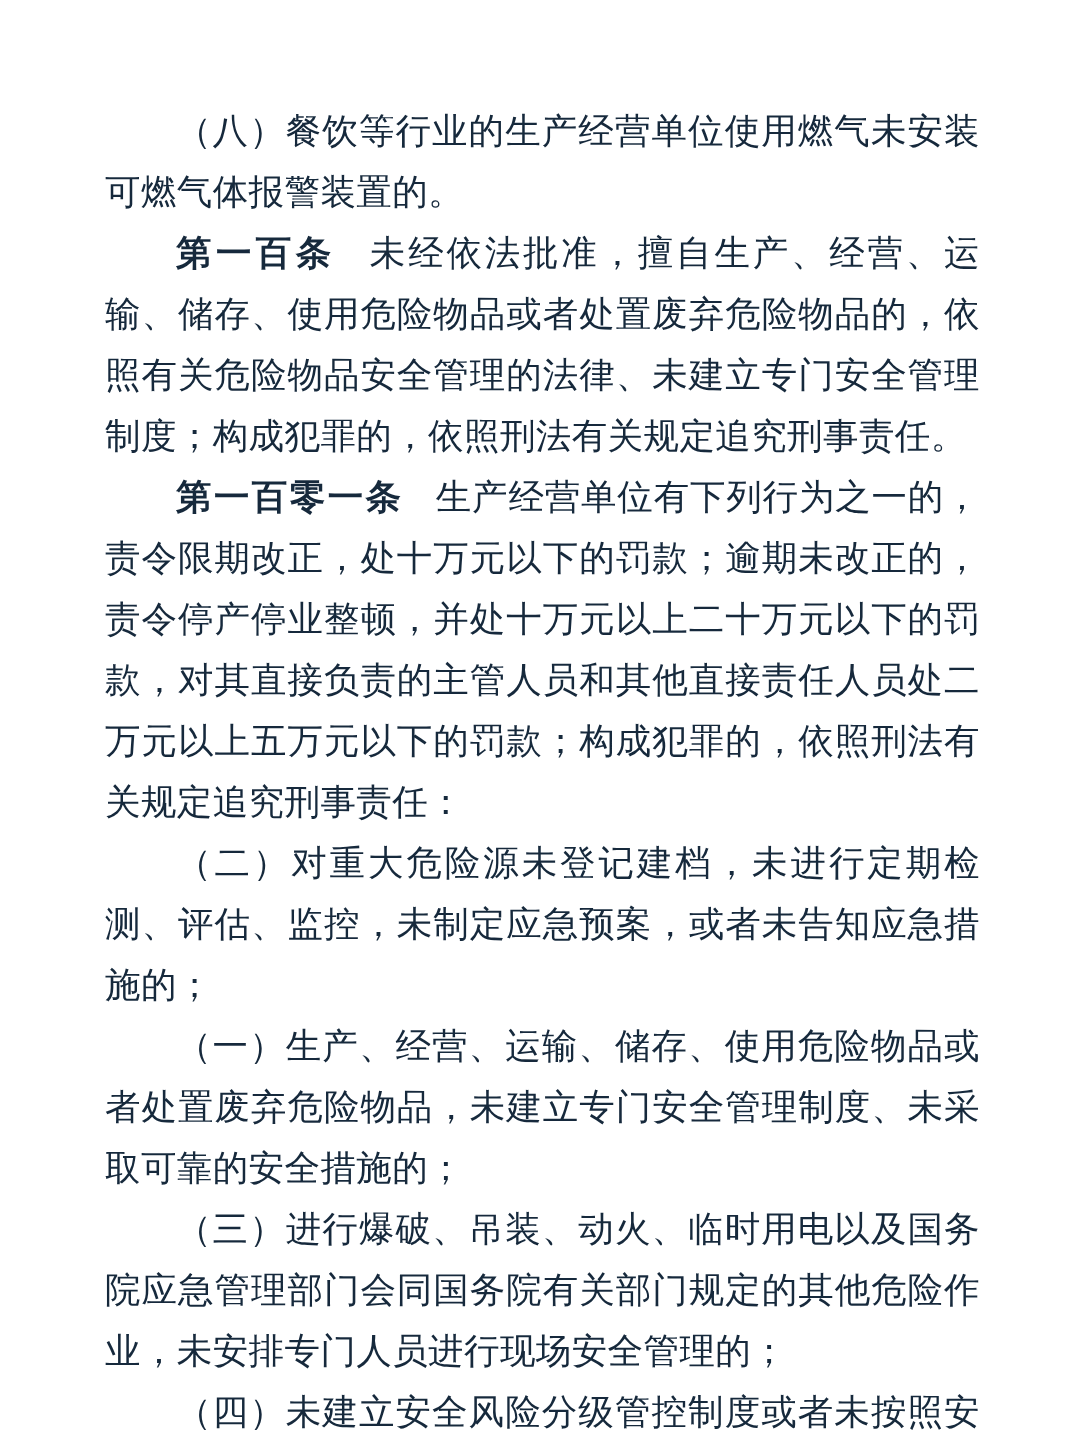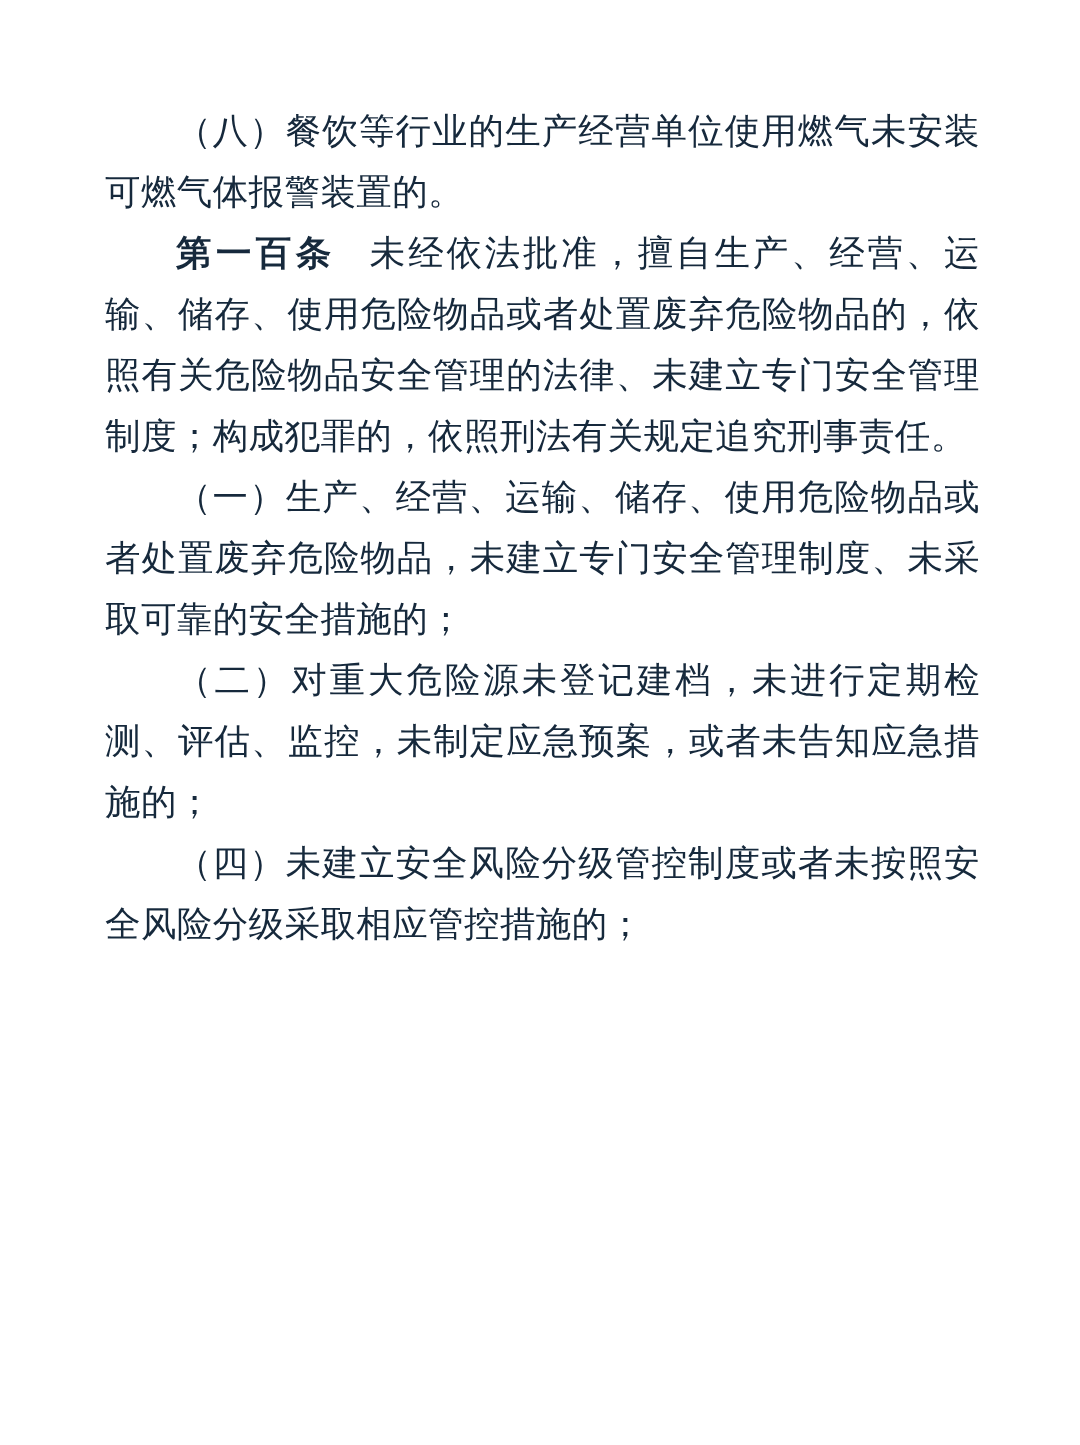--- a/index.html
+++ b/index.html
@@ -49,27 +49,33 @@
 <div class="page">
 
   <p class="para indent">
     <span>（八）餐饮等行业的生产经营单位使用燃气未安装可燃气体报警装置的。</span>
   </p>
 
   <p class="para indent">
     <span class="art-label">第一百条</span><span class="gap-after-label"></span><span>未经依法批准，擅自生产、经营、运输、储存、使用危险物品或者处置废弃危险物品的，依照有关危险物品安全管理的法律、未建立专门安全管理制度；构成犯罪的，依照刑法有关规定追究刑事责任。</span>
   </p>
 
+  <p class="para indent">
+    <span class="art-label">第一百零一条</span><span class="gap-after-label"></span><span>生产经营单位有下列行为之一的，责令限期改正，处十万元以下的罚款；逾期未改正的，责令停产停业整顿，并处十万元以上二十万元以下的罚款，对其直接负责的主管人员和其他直接责任人员处二万元以上五万元以下的罚款；构成犯罪的，依照刑法有关规定追究刑事责任：</span>
+  </p>
+
+  <p class="para indent">
+    <span>（二）对重大危险源未登记建档，未进行定期检测、评估、监控，未制定应急预案，或者未告知应急措施的；</span>
+  </p>
 
   <p class="para indent">
     <span>（一）生产、经营、运输、储存、使用危险物品或者处置废弃危险物品，未建立专门安全管理制度、未采取可靠的安全措施的；</span>
   </p>
 
   <p class="para indent">
-    <span>（二）对重大危险源未登记建档，未进行定期检测、评估、监控，未制定应急预案，或者未告知应急措施的；</span>
+    <span>（三）进行爆破、吊装、动火、临时用电以及国务院应急管理部门会同国务院有关部门规定的其他危险作业，未安排专门人员进行现场安全管理的；</span>
   </p>
-
 
   <p class="para indent">
     <span>（四）未建立安全风险分级管控制度或者未按照安全风险分级采取相应管控措施的；</span>
   </p>
 
 </div>
 
 </body></html>

